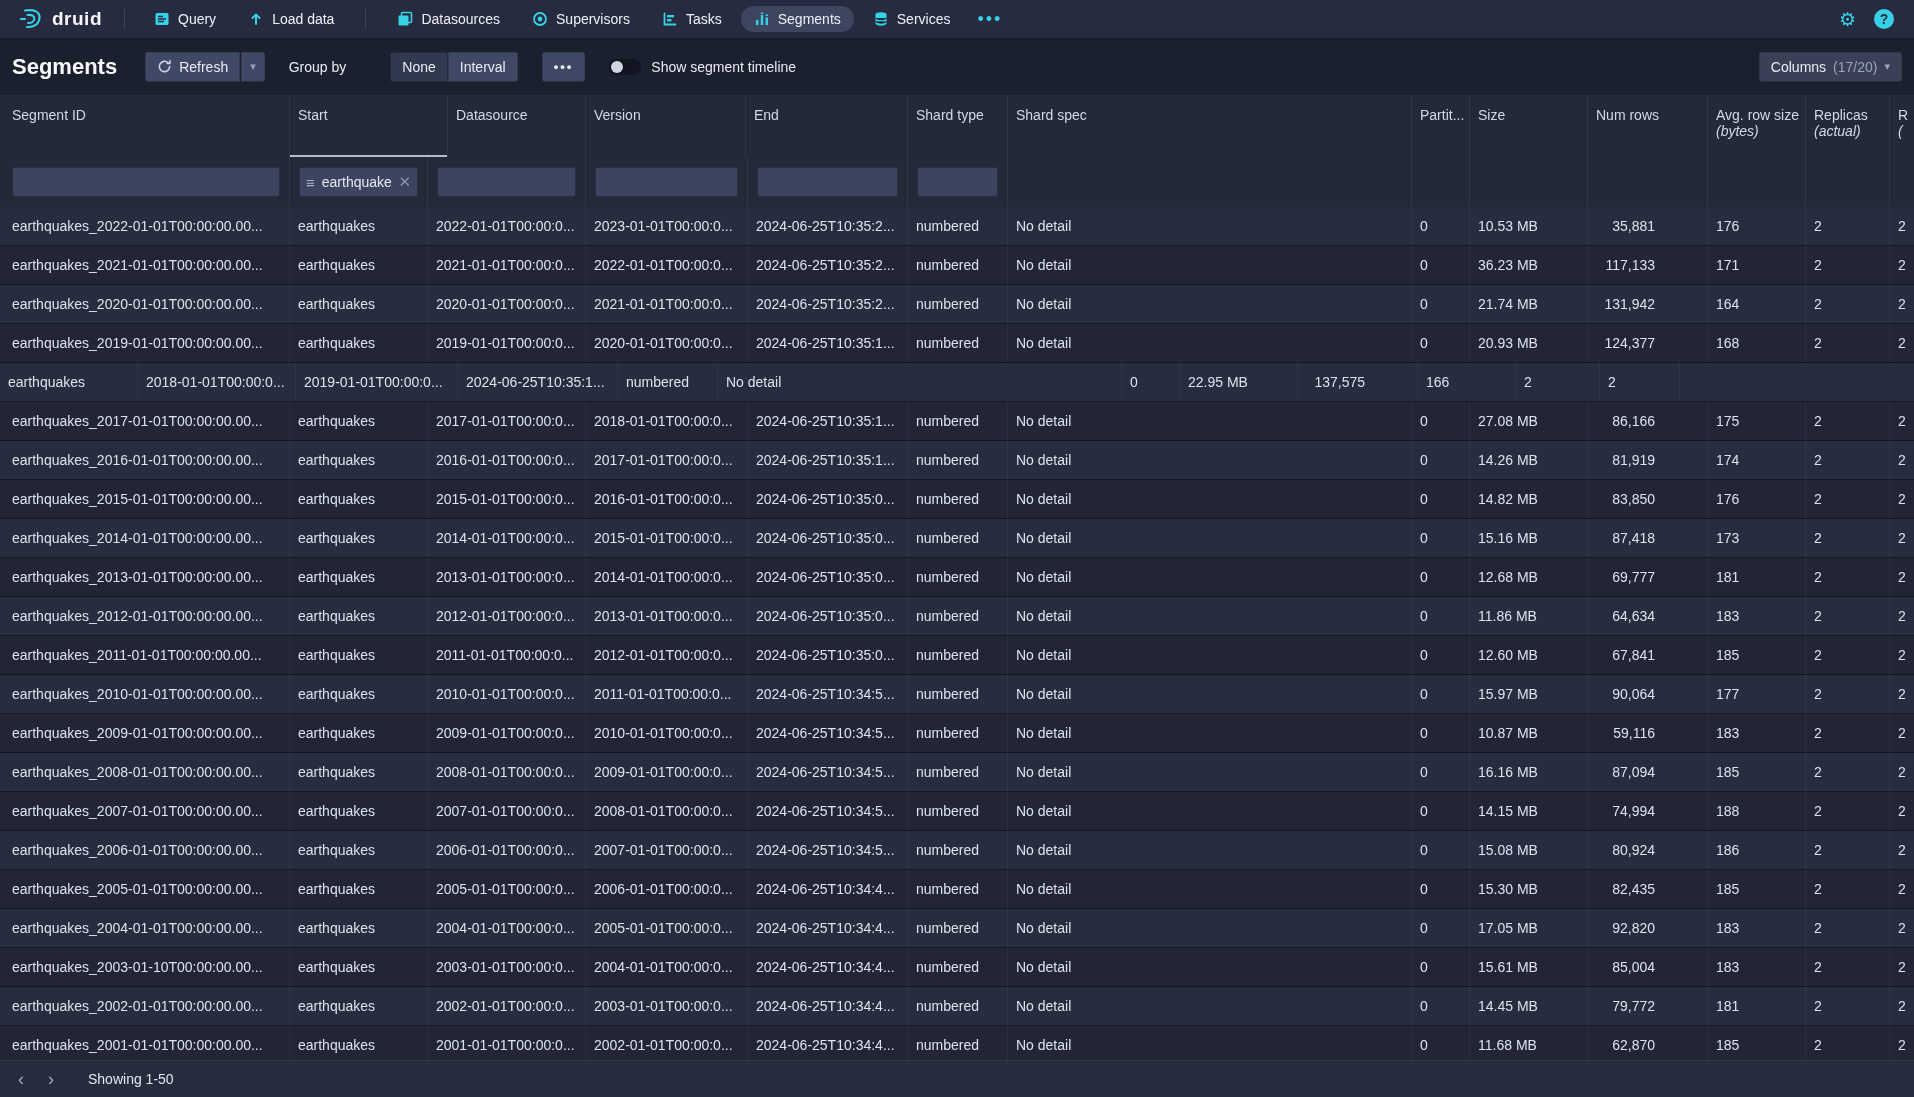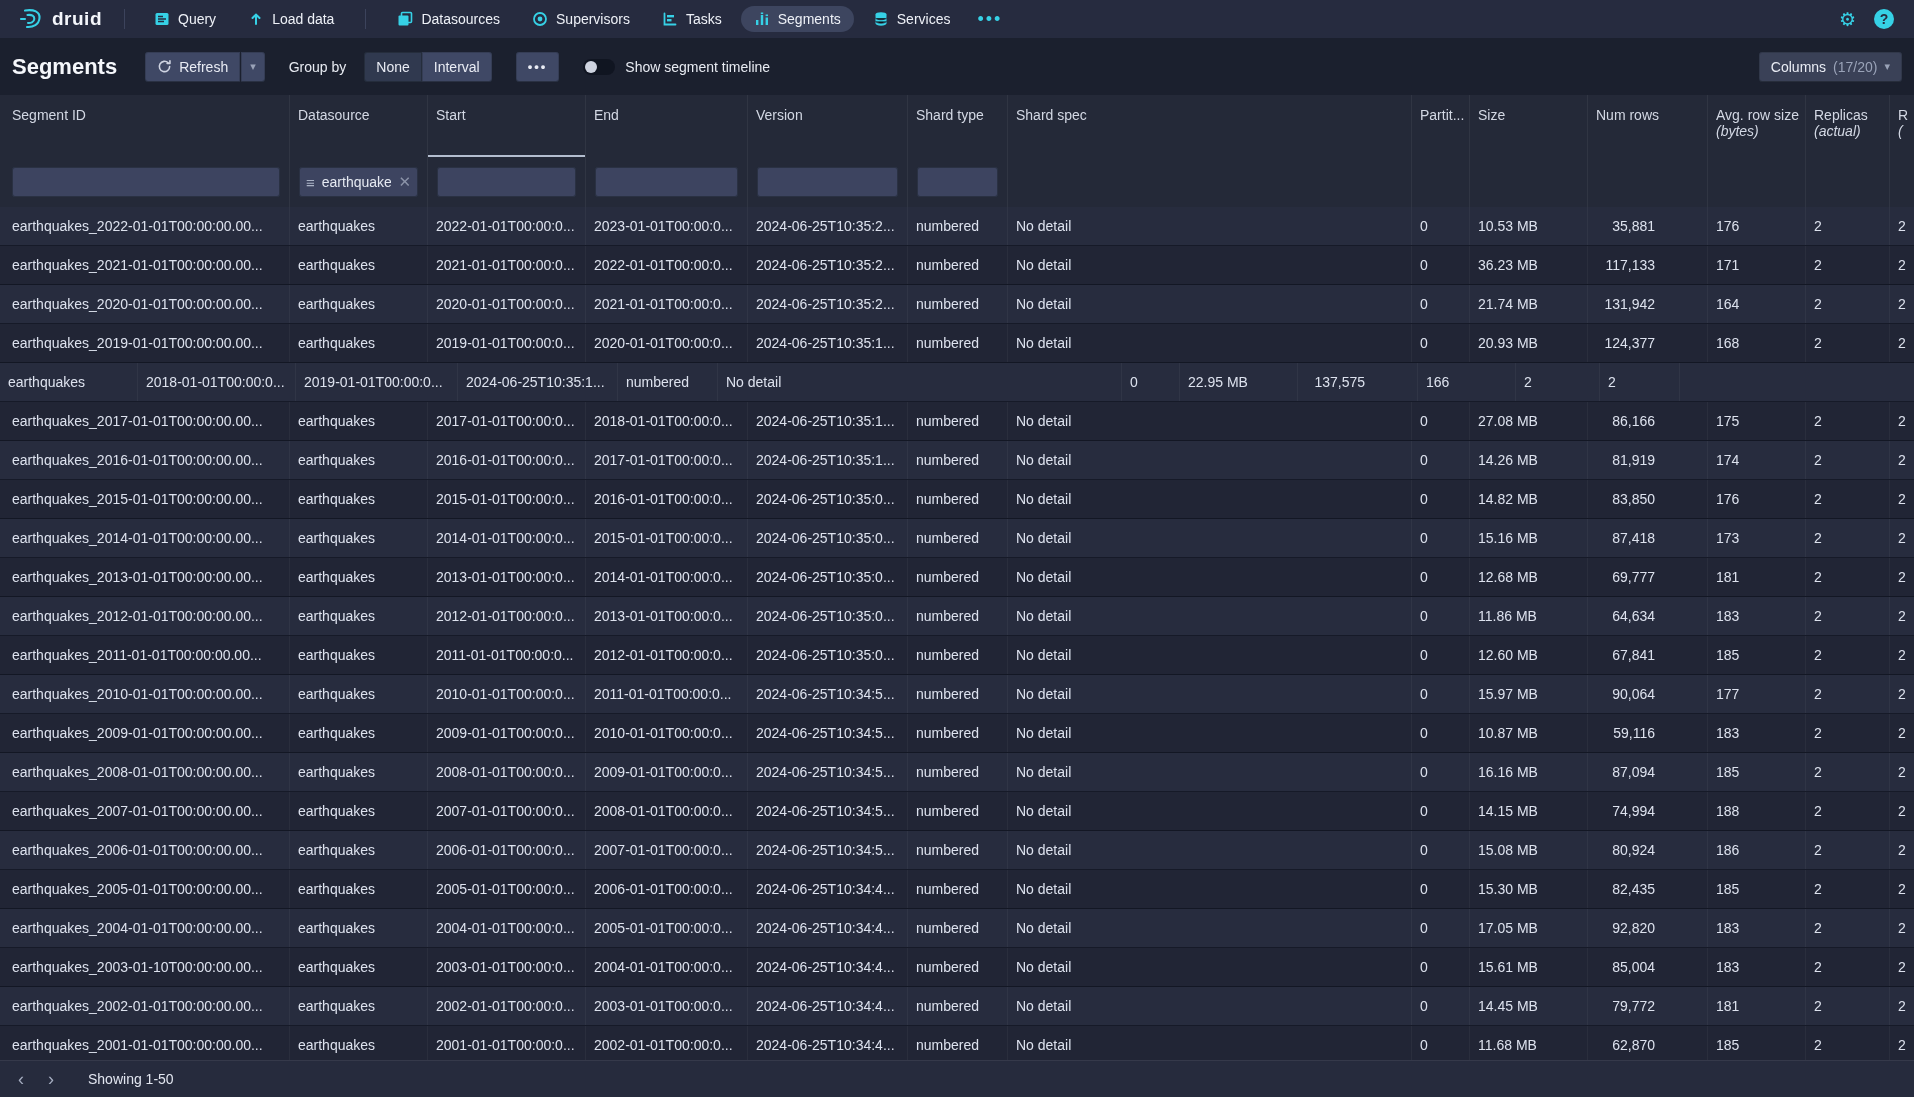--- a/index.html
+++ b/index.html
@@ -40,21 +40,21 @@
   .page-title { font-size:22px; font-weight:bold; color:#f5f7fb; margin-right:18px; }
   .btn {
     background:#3f4865; color:#e9ecf4; border:none; border-radius:3px; height:30px;
     padding:0 12px; font-size:14px; font-family:inherit; display:inline-flex; align-items:center;
     gap:7px; cursor:pointer; box-shadow:inset 0 0 0 1px rgba(16,22,26,.2), inset 0 -1px 0 rgba(16,22,26,.3);
   }
   .btn.active-dark { background:#30394f; box-shadow:inset 0 0 0 1px rgba(16,22,26,.35); }
   .split { display:flex; }
   .split .btn:first-child { border-top-right-radius:0; border-bottom-right-radius:0; }
   .split .btn:last-child { border-top-left-radius:0; border-bottom-left-radius:0; margin-left:1px; padding:0 9px; }
-  .btn-group { display:flex; }
+  .btn-group { display:flex;margin-left:26px; }
   .btn-group .btn { border-radius:0; }
   .btn-group .btn:first-child { border-radius:3px 0 0 3px; }
   .btn-group .btn:last-child { border-radius:0 3px 3px 0; }
   .muted { color:#9aa3b8; }
   .caret { font-size:11px; color:#9aa3b8; }
   .label-plain { color:#e8ebf2; }
   .group-by-label { margin:0 8px 0 14px; }
   .dots { letter-spacing:2px; font-weight:bold; line-height:6px; font-size:13px; }
   .switch { display:flex; align-items:flex-end; gap:10px; margin-left:14px; cursor:pointer; }
   .switch-track {
@@ -233,24 +233,24 @@
   <button class="btn" style="background:#3a4157;">
     <span>Columns</span>
     <span class="muted">(17/20)</span>
     <span class="caret">▾</span>
   </button>
 </div>
 
 <div class="tablewrap">
   <div class="trow thead" id="thead">
       <div class="th c0" style="width: 290px;"><span>Segment ID</span></div>
+      <div class="th sorted" style="width: 158px;"><span>Start</span></div>
       <div class="th" style="width: 138px;"><span>Datasource</span></div>
-      <div class="th sorted" style="width: 158px;"><span>Start</span></div>
+      <div class="th" style="width: 160px;"><span>Version</span></div>
       <div class="th" style="width: 162px;"><span>End</span></div>
-      <div class="th" style="width: 160px;"><span>Version</span></div>
       <div class="th" style="width: 100px;"><span>Shard type</span></div>
       <div class="th" style="width: 404px;"><span>Shard spec</span></div>
       <div class="th" style="width: 58px;"><span>Partit...</span></div>
       <div class="th" style="width: 118px;"><span>Size</span></div>
       <div class="th" style="width: 120px;"><span>Num rows</span></div>
       <div class="th" style="width: 98px;"><span>Avg. row size</span><span class="sub">(bytes)</span></div>
       <div class="th" style="width: 84px;"><span>Replicas</span><span class="sub">(actual)</span></div>
       <div class="th" style="width: 80px;"><span>R</span><span class="sub">(</span></div>
     </div>
   <div class="trow tfilter" id="tfilter">

